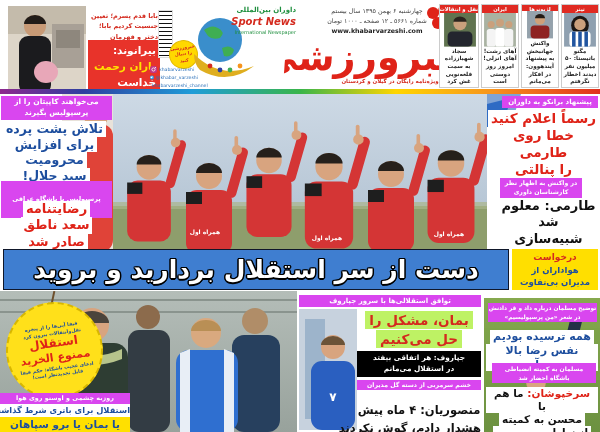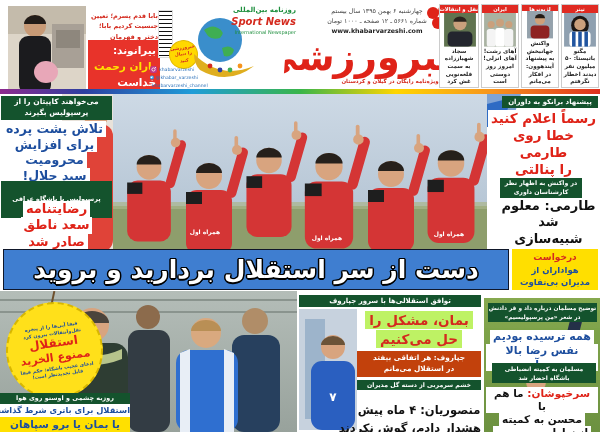--- a/index.html
+++ b/index.html
@@ -1,20 +1,20 @@
 <!DOCTYPE html>
 <html lang="fa"><head>
 <meta charset="utf-8">
 <style>
   html,body{margin:0;padding:0;}
   .page{position:relative;width:600px;height:432px;background:#fff;overflow:hidden;
         font-family:"DejaVu Sans",sans-serif;direction:rtl;}
   .abs{position:absolute;}
   svg{display:block;}
-  .kbar{background:#14532d;color:#fff;font-weight:bold;text-align:center;}
+  .kbar{background:#d946ef;color:#fff;font-weight:bold;text-align:center;}
   .chiprow{text-align:center;}
   .chip{display:inline-block;background:#fff;padding:0 3px;line-height:1.25;}
   .blue{color:#1d4e9e;} .red{color:#df2318;} .black{color:#111;}
   
   .biranvand-kicker{left:88px;top:11px;width:70px;font-size:6.5px;font-weight:bold;color:#d42a1e;
        text-align:right;line-height:1.6;}
   .biranvand-quote{left:88px;top:40px;width:64px;background:#e8332a;padding:3px 4px;
        font-weight:bold;font-size:10.5px;line-height:1.5;text-align:right;}
   .biranvand-quote .nm{color:#fff;} .biranvand-quote .hl{color:#ffe000;} .biranvand-quote .rs{color:#fff;}
   .barcode{left:158px;top:10px;width:13px;height:46px;background:
@@ -73,21 +73,21 @@
   .bl-line1{left:0;top:404px;width:130px;height:13px;background:#fff;color:#1d4e9e;font-size:8.3px;
      font-weight:bold;text-align:center;line-height:13px;white-space:nowrap;}
   .bl-line2{left:0;top:417px;width:130px;height:15px;background:#ffe000;color:#1d4e9e;font-size:10.5px;
      font-weight:bold;text-align:center;line-height:15px;white-space:nowrap;}
   
   .bc-col{left:297px;top:293px;width:186px;height:139px;background:#fff;}
   .bc-kicker1{position:absolute;left:2px;right:2px;top:2px;height:12px;font-size:7px;line-height:12px;white-space:nowrap;}
   .bc-text{position:absolute;right:2px;top:17px;width:124px;text-align:center;}
   .bc-h1 .ychip{display:inline-block;background:#bef264;color:#d42a1e;font-size:13.5px;font-weight:bold;
      padding:0 4px;line-height:1.35;}
-  .bc-sub{background:#c2410c;color:#fff;font-size:7.3px;font-weight:bold;line-height:1.5;
+  .bc-sub{background:#000000;color:#fff;font-size:7.3px;font-weight:bold;line-height:1.5;
      padding:2px 0;margin-top:3px;}
   .bc-kicker2{font-size:6.2px;line-height:10px;height:10px;margin-top:3px;white-space:nowrap;}
   .bc-h2{color:#111;font-size:11.5px;font-weight:bold;line-height:1.55;margin-top:12px;white-space:nowrap;}
   
   .br-kicker1{left:488px;top:303px;width:109px;font-size:5.8px;line-height:1.5;padding:1px 0;}
   .br-headline1{left:486px;top:330px;width:112px;font-size:11px;font-weight:bold;}
   .br-kicker2{left:492px;top:363px;width:104px;font-size:6px;line-height:1.5;padding:1px 0;}
   .br-headline2{left:486px;top:387px;width:112px;font-size:10.5px;font-weight:bold;}
 </style>
 </head>
@@ -149,21 +149,21 @@
       <path d="M2,40 Q28,66 62,52 Q36,72 8,56 Q2,50 2,40 z" fill="#dfae1f"></path>
       <circle cx="28" cy="26" r="22" fill="#3a8ecb"></circle>
       <path d="M12,16 q8,-6 14,-2 q8,4 2,10 q-8,2 -12,-2 z" fill="#3fae52"></path>
       <path d="M30,34 q8,-4 12,2 q-2,8 -10,6 z" fill="#3fae52"></path>
       <circle cx="18" cy="52" r="2.4" fill="#d42a1e"></circle>
       <circle cx="28" cy="56" r="2.4" fill="#2d3fa0"></circle>
       <circle cx="38" cy="56" r="2.4" fill="#3fae52"></circle>
       <circle cx="48" cy="52" r="2.4" fill="#f7941d"></circle>
       <path d="M50,18 l6,-8 l2,2 l-6,8 z" fill="#fff"></path>
     </svg>
-    <div class="tag-fa">روزنامه بین‌المللی</div>
+    <div class="tag-fa">داوران بین‌المللی</div>
     <div class="tag-en">Sport News</div>
     <div class="tag-sub">International Newspaper</div>
   </div>
 
   <div class="abs brand">خبرورزشی</div>
 
   <svg class="abs" style="left:424px;top:4px;" width="30" height="28" viewBox="0 0 30 28">
     <circle cx="9" cy="9" r="6" fill="#df2318"></circle>
     <circle cx="21" cy="7" r="7" fill="#df2318"></circle>
     <circle cx="14" cy="19" r="6" fill="#df2318"></circle>

